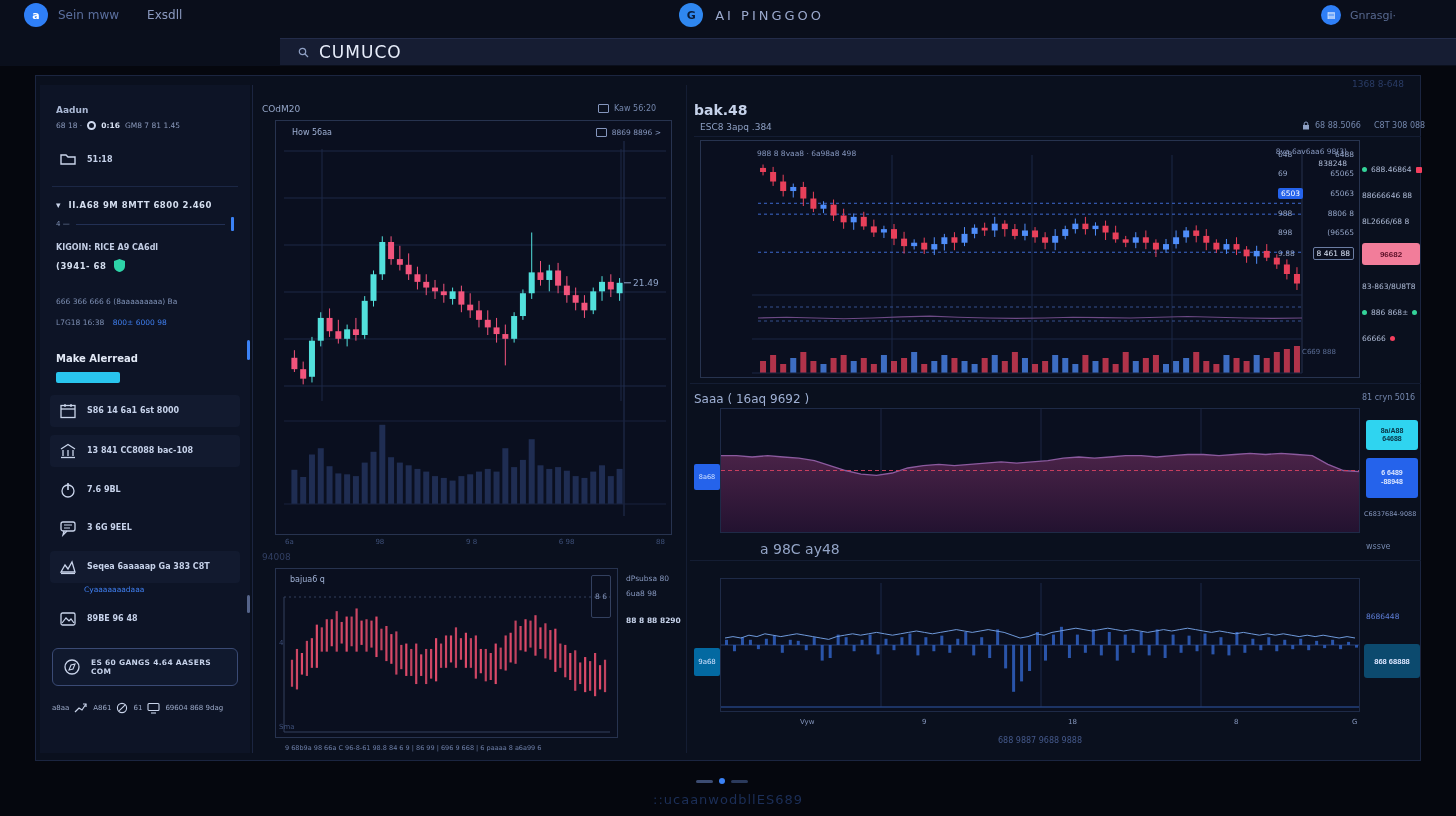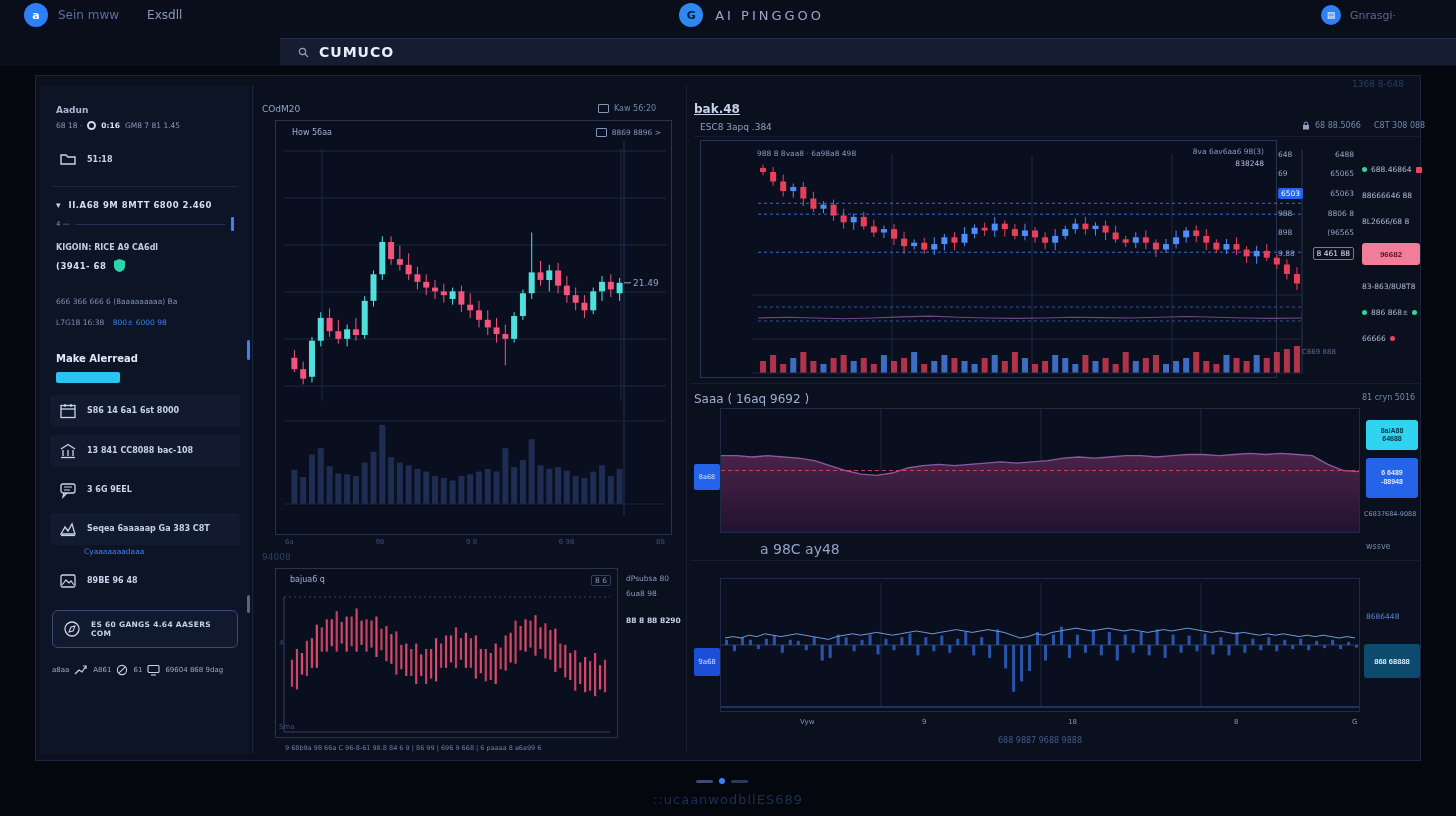--- a/index.html
+++ b/index.html
@@ -13,21 +13,21 @@
   
   .topbar{left:0;top:0;width:1456px;height:30px;background:#0a0e1b;display:flex;align-items:center;}
   .blue-circle{width:24px;height:24px;border-radius:50%;background:#2f7ff7;display:flex;align-items:center;justify-content:center;color:#fff;font-size:11px;font-weight:bold;}
   .brand-primary{color:#5b6f9e;font-size:12px;margin-left:10px;}
   .brand-secondary{color:#8b9ac0;font-size:12px;margin-left:28px;}
   .center-title{color:#9aa8cc;font-size:13px;letter-spacing:3px;margin-left:12px;}
   .right-label{color:#57688f;font-size:11px;margin-left:9px;}
   
   .searchrow{left:0;top:30px;width:1456px;height:36px;background:#0a0f1c;}
   .searchfield{left:280px;top:38px;width:1176px;height:27px;background:#161d33;border-top:1px solid #232c4a;display:flex;align-items:center;gap:10px;padding-left:18px;box-sizing:border-box;}
-  .searchtext{color:#e8eefb;font-size:14px;font-weight:bold;letter-spacing:1px;}
+  .searchtext{color:#e8eefb;font-size:17px;font-weight:normal;letter-spacing:1px;}
   
   .wrapper{left:35px;top:75px;width:1386px;height:686px;background:#0a101e;border:1px solid #1b2540;box-sizing:border-box;}
   .note-faint{color:#2a3c66;font-size:9px;}
   .vdiv{width:1px;background:#141d33;}
   .hdiv{height:1px;background:#141d33;}
   
   .sidebar{left:40px;top:85px;width:210px;height:668px;background:#0d1426;display:flex;flex-direction:column;}
   .s-title{font-size:9px;font-weight:bold;color:#aab8d4;margin:20px 0 6px 16px;}
   .s-meta{display:flex;align-items:center;gap:5px;margin:0 0 10px 16px;font-size:7.5px;color:#8a99bb;}
   .ring{width:9px;height:9px;border-radius:50%;border:2px solid #cfd9ee;box-sizing:border-box;}
@@ -55,21 +55,21 @@
   .icon18{width:18px;height:18px;flex:none;}
   .s-link-sub{font-size:7.5px;color:#3f7ff0;margin:-2px 16px 6px 44px;}
   .cta-box{border:1px solid #3a4a74;background:#10192e;border-radius:6px;margin:10px 12px 6px 12px;padding:9px 10px;display:flex;align-items:center;gap:10px;}
   .cta-text{font-size:7.5px;font-weight:bold;color:#c6d2ea;letter-spacing:.3px;}
   .s-footer{display:flex;align-items:center;gap:5px;margin:10px 12px;font-size:7px;color:#9aa8c6;flex-wrap:nowrap;}
   .sb-scroll-blue{left:247px;top:340px;width:3px;height:20px;background:#3b82f6;border-radius:2px;}
   .sb-scroll-gray{left:247px;top:595px;width:3px;height:18px;background:#55648a;border-radius:2px;}
   .sidebar-edge{left:252px;top:85px;width:1px;height:668px;background:#1b2540;}
   
   .p-title{font-size:9px;color:#93a4c6;}
-  .p-title-strong{font-size:12px;font-weight:bold;color:#c6d2ea;text-decoration:underline;}
+  .p-title-strong{font-size:14px;font-weight:bold;color:#c6d2ea;}
   .p-right{font-size:8px;color:#7487ad;display:flex;align-items:center;gap:5px;}
   .card{background:#0a0f1f;border:1px solid #27334f;box-sizing:border-box;}
   .chart-label{font-size:8px;color:#9fb0d4;}
   .chart-label-sm{font-size:7.5px;color:#8596bd;}
   .tick{font-size:7px;color:#3d4f78;}
   .cam-ic{display:inline-block;width:9px;height:7px;border:1px solid #8596bd;border-radius:1px;position:relative;}
   
   .scale-col{left:1278px;top:150px;width:76px;height:215px;display:flex;flex-direction:column;gap:10px;}
   .scale-row{display:flex;justify-content:space-between;align-items:center;font-size:7.5px;color:#93a4c6;}
   .scale-chip{background:#2563eb;color:#fff;border-radius:2px;padding:1px 3px;}
@@ -171,20 +171,27 @@
   </div>
   <div class="s-card">
     <svg class="icon18" viewBox="0 0 18 18">
       <path d="M2 7 9 2.5 16 7" fill="none" stroke="#c9d4ea" stroke-width="1.3"></path>
       <line x1="4" y1="8" x2="4" y2="14" stroke="#c9d4ea" stroke-width="1.3"></line>
       <line x1="9" y1="8" x2="9" y2="14" stroke="#c9d4ea" stroke-width="1.3"></line>
       <line x1="14" y1="8" x2="14" y2="14" stroke="#c9d4ea" stroke-width="1.3"></line>
       <line x1="2" y1="15.5" x2="16" y2="15.5" stroke="#c9d4ea" stroke-width="1.3"></line>
     </svg>
     <span class="s-label">13 841 CC8088 bac-108</span>
+  </div>
+  <div class="s-row">
+    <svg class="icon18" viewBox="0 0 18 18">
+      <circle cx="9" cy="10" r="6" fill="none" stroke="#c9d4ea" stroke-width="1.3"></circle>
+      <line x1="9" y1="2" x2="9" y2="9" stroke="#c9d4ea" stroke-width="1.6"></line>
+    </svg>
+    <span class="s-label">7.6 9BL</span>
   </div>
   <div class="s-row">
     <svg class="icon18" viewBox="0 0 18 18">
       <rect x="2" y="3" width="14" height="9" rx="2" fill="none" stroke="#c9d4ea" stroke-width="1.3"></rect>
       <path d="M5 12l-1 4 4-4" fill="none" stroke="#c9d4ea" stroke-width="1.3"></path>
       <line x1="5" y1="6" x2="13" y2="6" stroke="#c9d4ea" stroke-width="1"></line>
       <line x1="5" y1="9" x2="11" y2="9" stroke="#c9d4ea" stroke-width="1"></line>
     </svg>
     <span class="s-label">3 6G 9EEL</span>
   </div>
@@ -377,21 +384,21 @@
   <span class="tick">6a</span>
   <span class="tick">98</span>
   <span class="tick">9 8</span>
   <span class="tick">6 98</span>
   <span class="tick">88</span>
 </div>
 
 <span class="abs p-title" style="left:262px;top:552px;color:#313f63;">94008</span>
 <div class="abs card" style="left:275px;top:568px;width:343px;height:170px;">
   <span class="chart-label" style="position:absolute;left:14px;top:6px;">bajua6 q</span>
-  <span class="chart-label-sm" style="position:absolute;right:6px;top:6px;border:1px solid #33405f;padding:0 3px;border-radius:2px;">8 6</span>
+  <span class="chart-label-sm" style="position:absolute;right:6px;top:6px;border:1px solid #33405f;padding:16px 3px;border-radius:2px;">8 6</span>
   <span class="tick" style="position:absolute;left:3px;top:70px;">4</span>
   <span class="tick" style="position:absolute;left:3px;bottom:6px;">Sma</span>
   <svg id="svg-osc" width="341" height="168" viewBox="0 0 341 168">
       <line x1="8" y1="28" x2="334" y2="28" stroke="#33405f" stroke-dasharray="2 3"></line>
       <line x1="8" y1="163" x2="334" y2="163" stroke="#33405f"></line>
       <line x1="8" y1="28" x2="8" y2="163" stroke="#33405f"></line>
       <line x1="16" y1="90.75" x2="16" y2="117.75" stroke="#ef4f70" stroke-width="2.2" opacity="0.8"></line>
       <line x1="20.96875" y1="79.95" x2="20.96875" y2="120.45" stroke="#ef4f70" stroke-width="2.2" opacity="0.8600000000000001"></line>
       <line x1="25.9375" y1="84" x2="25.9375" y2="105.6" stroke="#ef4f70" stroke-width="2.2" opacity="0.92"></line>
       <line x1="30.90625" y1="71.85" x2="30.90625" y2="106.94999999999999" stroke="#ef4f70" stroke-width="2.2" opacity="0.8"></line>
@@ -466,21 +473,21 @@
 <span class="abs chart-label-sm" style="left:700px;top:122px;color:#8ea0c4;font-size:9px;">ESC8 3apq .384</span>
 <span class="abs p-right" style="left:1302px;top:121px;">
   <svg width="8" height="9" viewBox="0 0 8 9">
     <rect x="1" y="4" width="6" height="4.5" fill="#8ea0c4"></rect>
     <path d="M2.2 4V2.8a1.8 1.8 0 013.6 0V4" fill="none" stroke="#8ea0c4"></path>
   </svg>
   <span>68 88.5066</span>
 </span>
 <span class="abs p-right" style="left:1374px;top:121px;">C8T 308 088</span>
 <div class="abs hdiv" style="left:694px;top:136px;width:727px;"></div>
-<div class="abs card" style="left:700px;top:140px;width:577px;height:238px;padding-left:41px;">
+<div class="abs card" style="left:700px;top:140px;width:660px;height:238px;padding-left:41px;">
   <span class="chart-label-sm" style="position:absolute;left:56px;top:8px;">988 8 8vaa8 · 6a98a8 498</span>
   <span class="chart-label-sm" style="position:absolute;right:12px;top:6px;">8va 6av6aa6 98(3)</span>
   <span class="chart-label-sm" style="position:absolute;right:12px;top:18px;color:#aebbd6;">838248</span>
   <svg id="svg-right" width="575" height="236" viewBox="0 0 575 236">
       <line x1="150" y1="14" x2="150" y2="232" stroke="#1a2846"></line>
       <line x1="290" y1="14" x2="290" y2="232" stroke="#1a2846"></line>
       <line x1="430" y1="14" x2="430" y2="232" stroke="#1a2846"></line>
       <line x1="560" y1="8" x2="560" y2="232" stroke="#26324f"></line>
       <line x1="16" y1="62.28000000000016" x2="560" y2="62.28000000000016" stroke="#3e6ad1" stroke-width="1" stroke-dasharray="3 3"></line>
       <line x1="16" y1="73.16000000000031" x2="560" y2="73.16000000000031" stroke="#3e6ad1" stroke-width="1" stroke-dasharray="3 3"></line>
@@ -730,21 +737,21 @@
       <line x1="0" y1="61.5" x2="638" y2="61.5" stroke="#c73e5e" stroke-width="1" stroke-dasharray="4 3"></line>
     </svg>
 </div>
 <span class="abs" style="left:760px;top:541px;font-size:14px;color:#93a4c6;">a 98C ay48</span>
 <button class="abs btn-cyan" style="left:1366px;top:420px;">8a/A88 64688</button>
 <button class="abs btn-blue" style="left:1366px;top:458px;">6 6489 -88948</button>
 <span class="abs side-note" style="left:1364px;top:510px;">C6837684-9088</span>
 <span class="abs side-note" style="left:1366px;top:542px;font-size:8px;color:#7487ad;">wssve</span>
 
 <div class="abs hdiv" style="left:690px;top:560px;width:731px;"></div>
-<div class="abs blue-badge" style="left:694px;top:648px;width:26px;height:28px;background:#1d4ed8;font-size:7px;">9a68</div>
+<div class="abs blue-badge" style="left:694px;top:648px;width:26px;height:28px;background:#0369a1;font-size:7px;">9a68</div>
 <div class="abs card" style="left:720px;top:578px;width:640px;height:134px;border-color:#1e2a47;">
   <svg id="svg-bars" width="638" height="132" viewBox="0 0 638 132">
       <line x1="160" y1="4" x2="160" y2="128" stroke="#1a2948"></line>
       <line x1="320" y1="4" x2="320" y2="128" stroke="#1a2948"></line>
       <line x1="480" y1="4" x2="480" y2="128" stroke="#1a2948"></line>
       <line x1="0" y1="66" x2="638" y2="66" stroke="#223a6e"></line>
       <rect x="4" y="60.8" width="3" height="5.2" fill="#2e5cb8" opacity="0.9"></rect>
       <rect x="11.975" y="66" width="3" height="6.24" fill="#2e5cb8" opacity="0.9"></rect>
       <rect x="19.95" y="58.2" width="3" height="7.8" fill="#2e5cb8" opacity="0.9"></rect>
       <rect x="27.924999999999997" y="60.8" width="3" height="5.2" fill="#2e5cb8" opacity="0.9"></rect>

